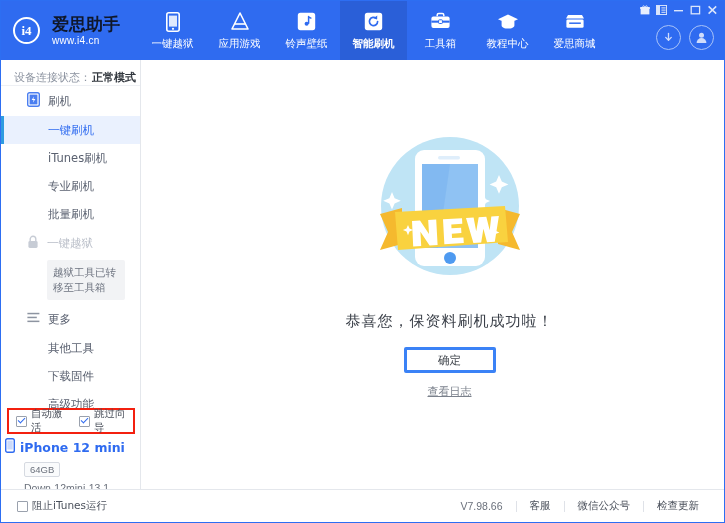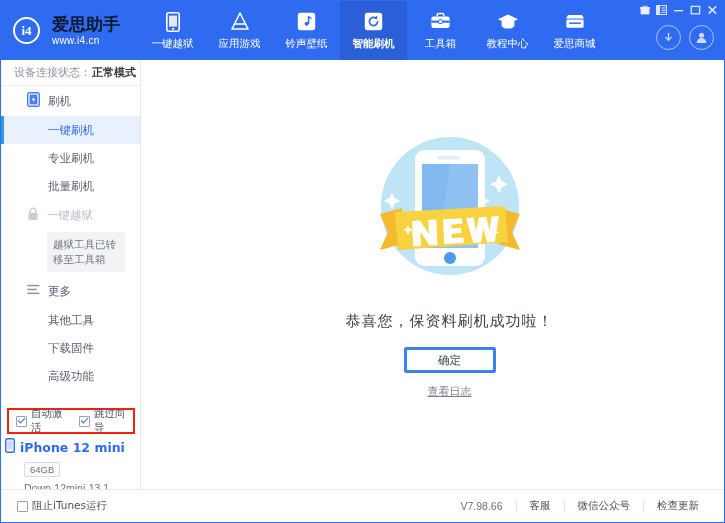--- a/index.html
+++ b/index.html
@@ -81,21 +81,21 @@
   }
 
   
   .sidebar {
     position: absolute; left: 0; top: 59px;
     width: 140px; height: 429px;
     background: #ffffff;
     border-right: 1px solid #e4e7ec;
   }
   .conn-status {
-    height: 26px; display: flex; align-items: center;
+    height: 26px; display: flex; align-items: flex-end;
     padding-left: 13px; font-size: 11px; color: #8c93a0;
     border-bottom: 1px solid #eef0f4;
     font-family: "DejaVu Sans", sans-serif;
   }
   .conn-status b { color: #33383f; font-weight: bold; margin-left: 1px; }
 
   .grp-head {
     height: 30px; display: flex; align-items: center;
     padding-left: 26px; gap: 8px; font-size: 11.5px; color: #5a6170;
     font-family: "DejaVu Sans", sans-serif;
@@ -357,20 +357,23 @@
             <rect x="0.7" y="0.7" width="11.6" height="13.6" rx="1.8" fill="none" stroke="#4a7ef0" stroke-width="1.4"></rect>
             <rect x="2.6" y="2.6" width="7.8" height="9.8" fill="#4a7ef0"></rect>
             <path d="M7 4.4 L4.6 8 H6.6 L5.9 10.8 L8.4 7 H6.4 Z" fill="#fff"></path>
           </svg>
       </span>
       <span>刷机</span>
     </div>
 
     <div class="sb-item selected">
       <span>一键刷机</span>
+    </div>
+    <div class="sb-item">
+      <span>iTunes刷机</span>
     </div>
     <div class="sb-item">
       <span>专业刷机</span>
     </div>
     <div class="sb-item">
       <span>批量刷机</span>
     </div>
 
     <div class="grp-head dim">
       <span>

